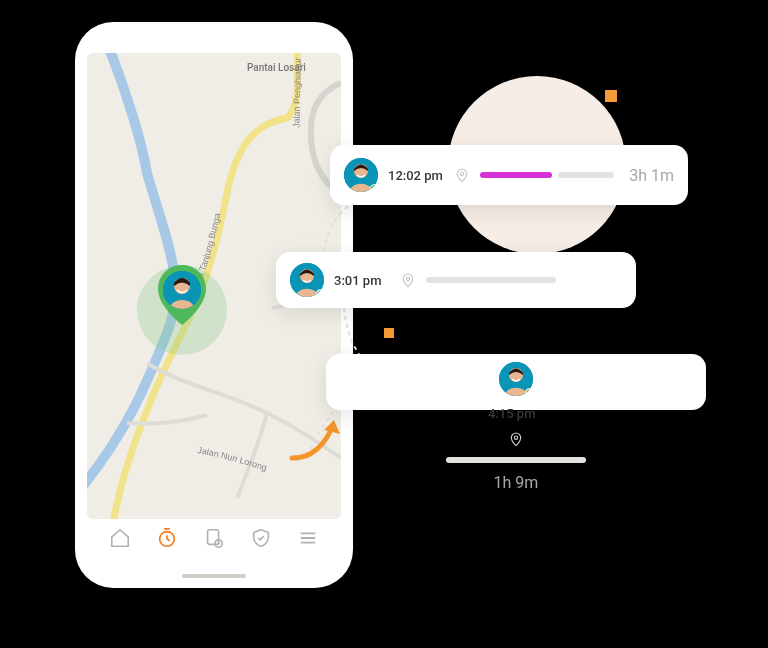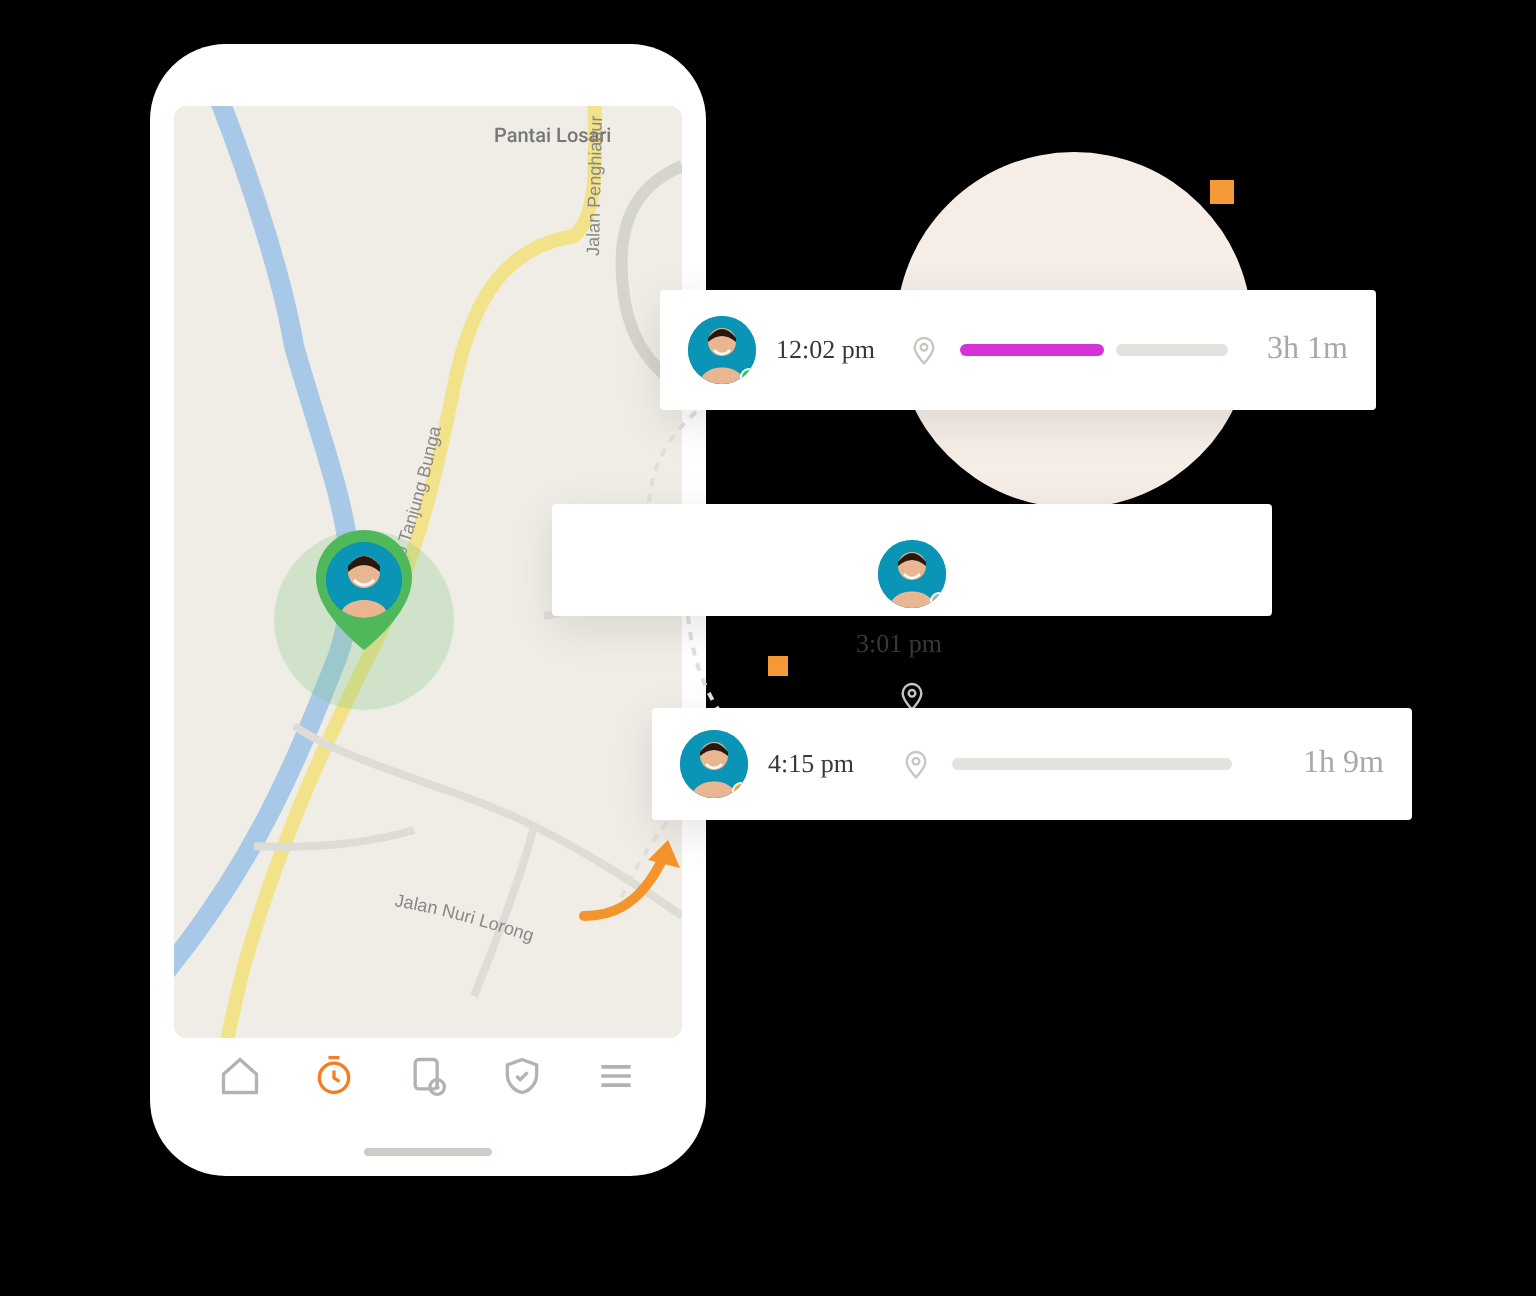--- a/index.html
+++ b/index.html
@@ -126,27 +126,26 @@
 
   
   .sq { position: absolute; background: #f59a36; }
   .sq1 { left: 605px; top: 90px; width: 12px; height: 12px; }
   .sq2 { left: 384px; top: 328px; width: 10px; height: 10px; }
 
   
   .card {
     position: absolute;
     background: #fff;
-    border-radius: 2px;
+    border-radius: 14px;
     box-shadow: 0 6px 22px rgba(0,0,0,0.10);
     display: flex;
     align-items: center;
-    padding: 18px 14px;
+    padding: 8px 14px;
     gap: 10px;
-    font-family: Liberation Serif, serif;
   }
   .card .avatar {
     width: 34px;
     height: 34px;
     border-radius: 50%;
     overflow: hidden;
     background: #0a94b5;
     position: relative;
     flex-shrink: 0;
   }
@@ -188,22 +187,22 @@
   }
   .bar-magenta { background: #d632d8; width: 72px; }
   .bar-gray { background: #e4e2de; }
   .dur {
     font-size: 16px;
     color: #aaa8a3;
     white-space: nowrap;
   }
 
   .card1 { left: 330px; top: 145px; width: 358px; height: 60px; }
-  .card2 { left: 276px; top: 252px; width: 360px; height: 56px; flex-direction: column; }
-  .card3 { left: 326px; top: 354px; width: 380px; height: 56px; }
+  .card2 { left: 276px; top: 252px; width: 360px; height: 56px; }
+  .card3 { left: 326px; top: 354px; width: 380px; height: 56px; flex-direction: column; }
   .conn1 { left: 330px; top: 206px; width: 40px; height: 48px; border-left: none; }
 
   
   .curved-arrow {
     position: absolute;
     left: 284px;
     top: 408px;
     width: 70px;
     height: 60px;
   }

